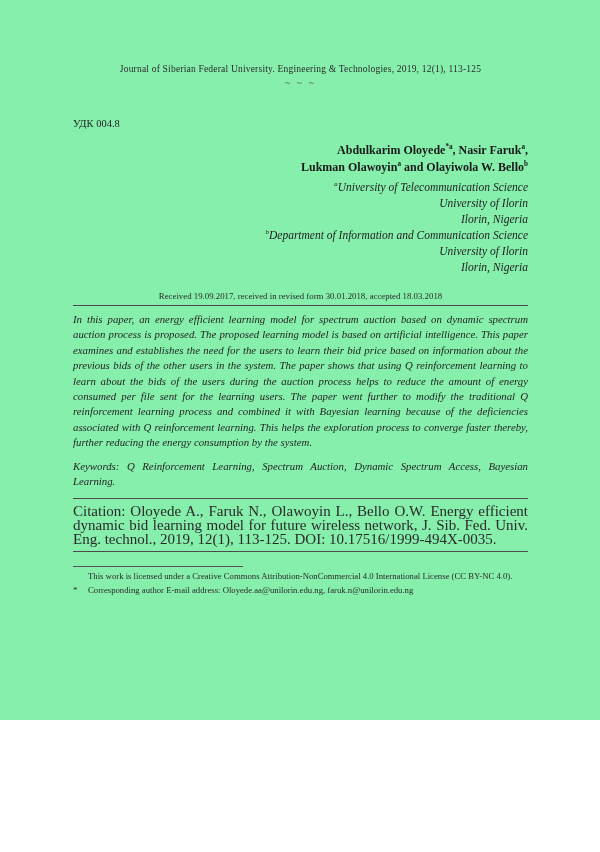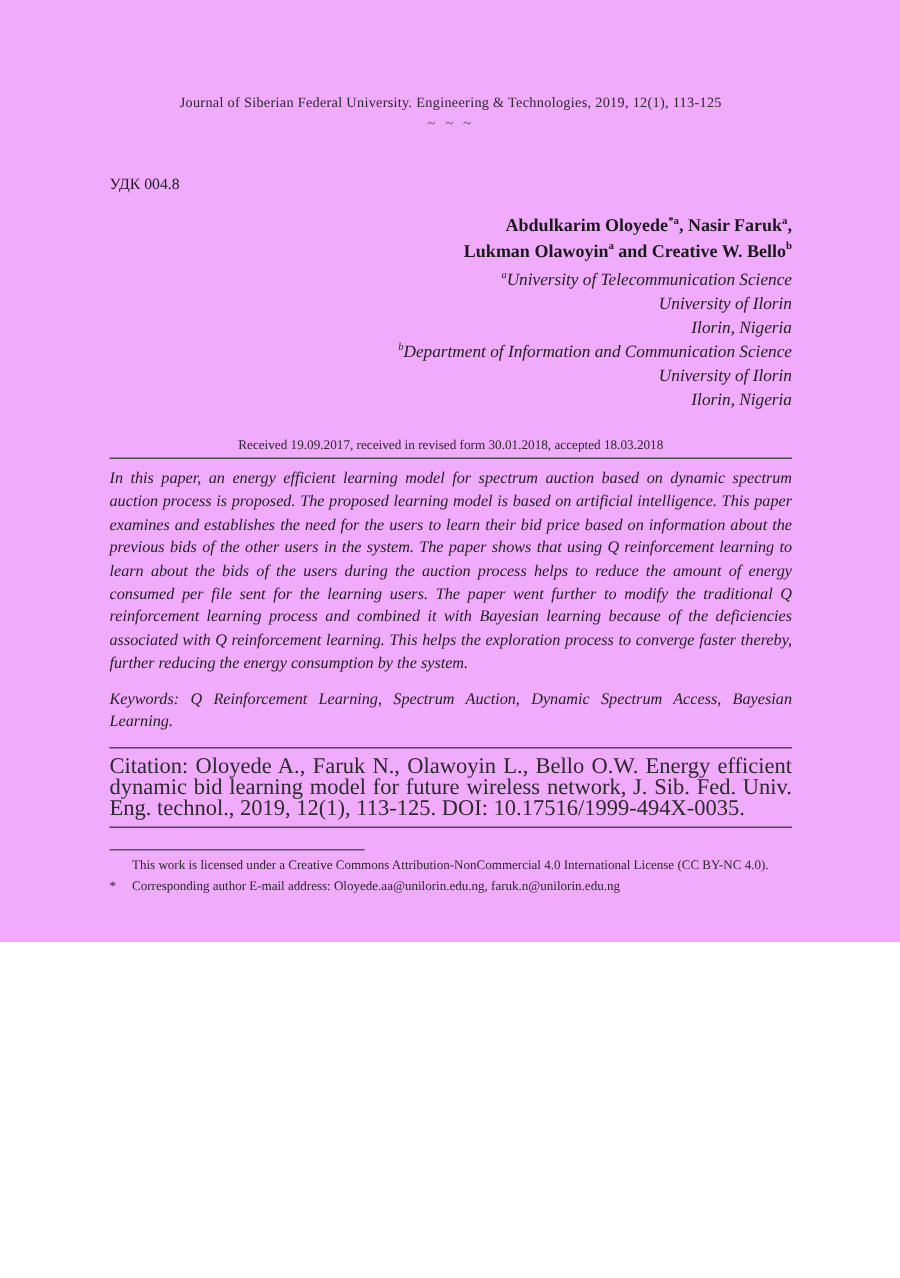--- a/index.html
+++ b/index.html
@@ -4,22 +4,22 @@
 <style>
   * { margin: 0; padding: 0; box-sizing: border-box; }
   html, body { background: #ffffff; }
   body {
     width: 600px; height: 852px;
     font-family: "Liberation Serif", "DejaVu Serif", serif;
     color: #222;
   }
   .page {
     position: relative;
-    width: 600px; height: 628px;
-    background: #f0abfc;
+    width: 600px; height: 720px;
+    background: #86efac;
     padding: 64px 72px 0 73px;
     overflow: hidden;
   }
   .journal-header {
     text-align: center;
     font-size: 9.5px;
     letter-spacing: 0.2px;
     color: #2a2a2a;
   }
   .separator {
@@ -118,21 +118,21 @@
 <div class="page">
 
   <div class="journal-header">Journal of Siberian Federal University. Engineering &amp; Technologies, 2019, 12(1), 113-125</div>
   <div class="separator">~ ~ ~</div>
 
   <div class="udk">УДК 004.8</div>
 
 
   <div class="authors">
     <div><span>Abdulkarim Oloyede</span><span class="sup">*a</span><span>, Nasir Faruk</span><span class="sup">a</span><span>,</span></div>
-    <div><span>Lukman Olawoyin</span><span class="sup">a</span><span> and Creative W. Bello</span><span class="sup">b</span></div>
+    <div><span>Lukman Olawoyin</span><span class="sup">a</span><span> and Olayiwola W. Bello</span><span class="sup">b</span></div>
   </div>
 
   <div class="affiliations">
     <div><span class="sup">a</span><span>University of Telecommunication Science</span></div>
     <div>University of Ilorin</div>
     <div>Ilorin, Nigeria</div>
     <div><span class="sup">b</span><span>Department of Information and Communication Science</span></div>
     <div>University of Ilorin</div>
     <div>Ilorin, Nigeria</div>
   </div>

